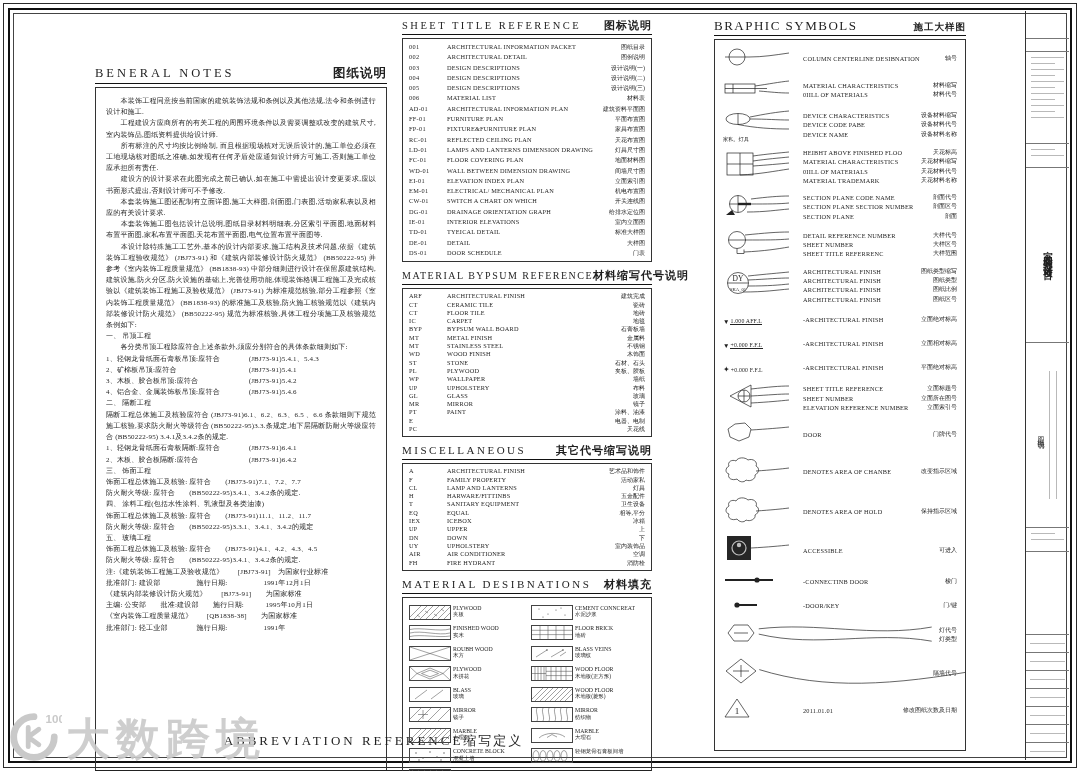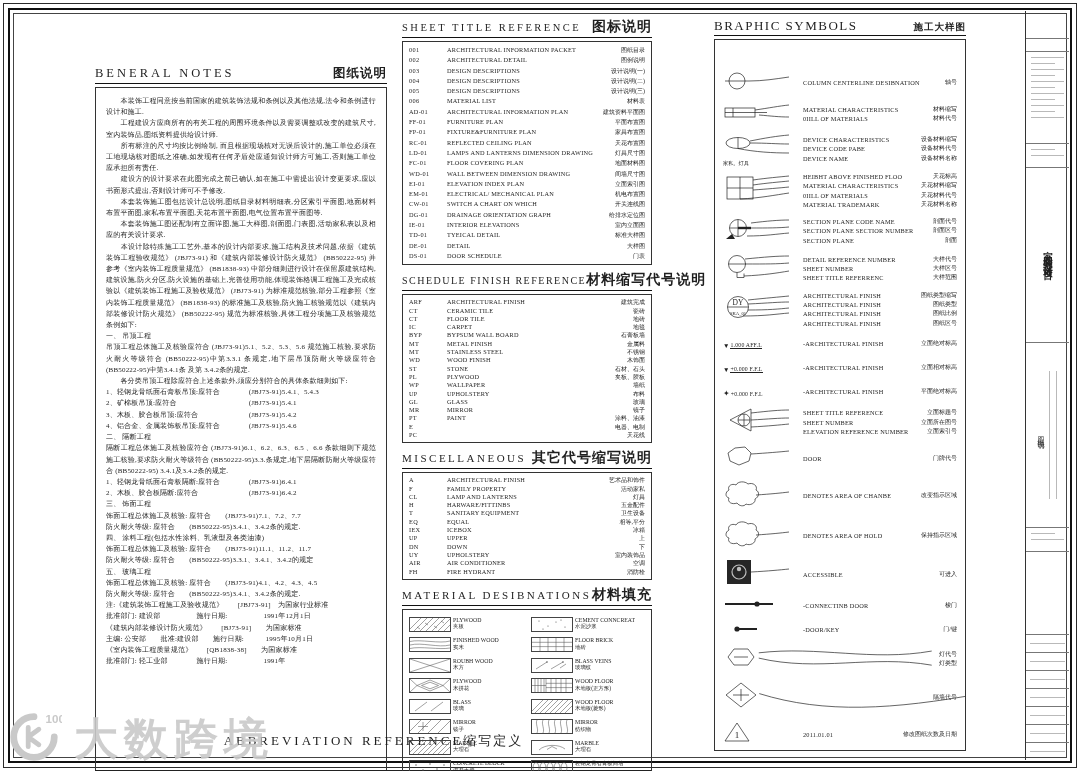--- a/index.html
+++ b/index.html
@@ -9,21 +9,21 @@
   }
   
   .frame-a{position:absolute;inset:3px;border:1px solid #2a2a2a;}
   .frame-b{position:absolute;inset:8px;border:2px solid #111;}
   .frame-c{position:absolute;inset:13px;border:1px solid #444;}
 
   
   .sec-head{display:flex;justify-content:space-between;align-items:baseline;
     border-bottom:1px solid #111;padding-bottom:1px;margin-bottom:3px;}
   .h-en{font-size:11px;letter-spacing:2.5px;white-space:nowrap;}
-  .h-cn{font-size:14px;font-weight:bold;white-space:nowrap;letter-spacing:1px;}
+  .h-cn{font-size:11px;font-weight:bold;white-space:nowrap;letter-spacing:1px;}
   .sec-head.small .h-en{font-size:13px;letter-spacing:1.5px;}
   .sec-head.small .h-cn{font-size:9.5px;}
 
   
   .col1{position:absolute;left:95px;top:18px;width:292px;}
   .gn-box{border:1px solid #333;margin-top:2px;height:694px;padding:8px 10px;
     overflow:hidden;box-sizing:border-box;}
   .para{font-size:7px;line-height:11.2px;text-align:justify;letter-spacing:.2px;}
 
   
@@ -42,21 +42,21 @@
   .des-colL,.des-colR{flex:1;min-width:0;}
   .des-cell{display:flex;margin-bottom:5.5px;}
   .sw{width:40px;height:13px;border:1px solid #444;flex:none;box-sizing:content-box;}
   .sw svg{display:block;width:40px;height:13px;}
   .sw-lab{margin-left:2px;min-width:0;}
   .sw-en{font-size:5.8px;line-height:6.4px;white-space:nowrap;}
   .sw-cn{font-size:5.4px;line-height:6.2px;white-space:nowrap;}
 
   
   .col3{position:absolute;left:714px;top:18px;width:252px;}
-  .gs-box{border:1px solid #333;height:712px;box-sizing:border-box;padding:30px 8px 8px;overflow:hidden;}
+  .gs-box{border:1px solid #333;height:712px;box-sizing:border-box;padding:6px 8px 8px;overflow:hidden;}
   .sym-group{position:relative;display:flex;margin-bottom:6px;}
   .sym-cell{width:80px;flex:none;display:flex;flex-direction:column;justify-content:center;align-items:flex-start;}
   .side-note{font-size:5.2px;color:#222;line-height:6px;}
   .g-rows{flex:1;display:flex;flex-direction:column;justify-content:center;min-width:0;}
   .g-row{display:flex;justify-content:space-between;gap:4px;line-height:9.4px;}
   .g-en{font-size:6.3px;letter-spacing:.2px;white-space:nowrap;overflow:hidden;}
   .g-cn{font-size:6px;white-space:nowrap;}
   .lvl{display:inline-flex;align-items:flex-end;gap:1px;font-size:6px;}
   .tri{font-size:6.5px;line-height:7px;}
   .lvl-t{font-size:5.8px;border-bottom:1px solid #222;letter-spacing:.2px;}
@@ -78,21 +78,21 @@
   .bar.short{margin-right:14px;}
   .tb-vert{display:flex;align-items:center;justify-content:center;}
   .vtext{writing-mode:vertical-rl;text-orientation:upright;font-size:9.5px;letter-spacing:3px;font-weight:bold;}
   .vtext.small{font-size:7px;letter-spacing:2px;font-weight:normal;color:#333;}
   .vbar{width:1px;background:#b9b9b9;height:70%;margin:0 3px;}
   .tb-bottom{margin-top:auto;}
   .tb-mini{height:17px;border-top:1px solid #777;display:flex;align-items:center;}
   .tb-mini .bar{flex:1;margin:0 4px;}
 
   
-  .watermark{position:absolute;left:6px;bottom:2px;display:flex;align-items:center;gap:12px;
+  .watermark{position:absolute;left:6px;bottom:2px;display:flex;align-items:center;gap:4px;
     z-index:30;color:#cccccc;pointer-events:none;}
   .wm-text{font-family:"Liberation Sans","DejaVu Sans",sans-serif;font-size:44px;font-weight:bold;
     letter-spacing:6px;color:#c9c9c9;opacity:.9;}
 </style>
 </head>
 <body>
 
 <div class="frame-a"></div>
 <div class="frame-b"></div>
 <div class="frame-c"></div>
@@ -101,25 +101,24 @@
   <div class="sec-head">
     <span class="h-en">BENERAL NOTES</span>
     <span class="h-cn">图纸说明</span>
   </div>
   <div class="gn-box">
 
   <div class="para">　　本装饰工程同意按当前国家的建筑装饰法规和条例以及其他法规,法令和条例进行设计和施工.</div>
       <div class="para">　　工程建设方应商所有的有关工程的周围环境条件以及需要调整或改变的建筑尺寸,室内装饰品,图纸资料提供给设计师.</div>
       <div class="para">　　所有标注的尺寸均按比例绘制, 而且根据现场核对无误后设计的,施工单位必须在工地现场核对图纸之准确,如发现有任何矛盾处应通知设计师方可施工,否则施工单位应承担所有责任.</div>
       <div class="para">　　建设方的设计要求在此图完成之前已确认,如在施工中需提出设计变更要求,应以书面形式提出,否则设计师可不予修改.</div>
+      <div class="para">　　本套装饰施工图还配制有立面详图,施工大样图,剖面图,门表图,活动家私表以及相应的有关设计要求.</div>
       <div class="para">　　本套装饰施工图包括设计总说明,图纸目录材料明细表,分区索引平面图,地面材料布置平面图,家私布置平面图,天花布置平面图,电气位置布置平面图等.</div>
-      <div class="para">　　本套装饰施工图还配制有立面详图,施工大样图,剖面图,门表图,活动家私表以及相应的有关设计要求.</div>
       <div class="para">　　本设计除特殊施工工艺外,基本的设计内部要求,施工结构及技术问题,依据《建筑装饰工程验收规范》 (JBJ73-91) 和《建筑内部装修设计防火规范》 (BB50222-95) 并参考《室内装饰工程质量规范》 (BB1838-93) 中部分细则进行设计在保留原建筑结构,建筑设施,防火分区,防火设施的基础上,完善使用功能,体现装饰格调工程施工及完成核验以《建筑装饰工程施工及验收规范》 (JBJ73-91) 为标准规范核验,部分工程参照《室内装饰工程质量规范》 (BB1838-93) 的标准施工及核验,防火施工核验规范以《建筑内部装修设计防火规范》 (BB50222-95) 规范为标准核验,具体工程分项施工及核验规范条例如下:</div>
       <div class="para">一、 吊顶工程</div>
-      <div class="para">吊顶工程总体施工及核验应符合 (JBJ73-91)5.1、5.2、5.3、5.6 规范施工核验,要求防火耐火等级符合 (BB50222-95)中第3.3.1 条规定,地下层吊顶防耐火等级应符合 (BB50222-95)中第3.4.1条 及第 3.4.2条的规定.</div>
       <div class="para">　　各分类吊顶工程除应符合上述条款外,须应分别符合的具体条款细则如下:</div>
       <div class="para">1、轻钢龙骨纸面石膏板吊顶:应符合　　　　(JBJ73-91)5.4.1、5.4.3</div>
       <div class="para">2、矿棉板吊顶:应符合　　　　　　　　　　(JBJ73-91)5.4.1</div>
       <div class="para">3、木板、胶合板吊顶:应符合　　　　　　　(JBJ73-91)5.4.2</div>
       <div class="para">4、铝合金、金属装饰板吊顶:应符合　　　　(JBJ73-91)5.4.6</div>
       <div class="para">二、 隔断工程</div>
       <div class="para">隔断工程总体施工及核验应符合 (JBJ73-91)6.1、6.2、6.3、6.5 、6.6 条款细则下规范施工核验,要求防火耐火等级符合 (BB50222-95)3.3.条规定,地下层隔断防耐火等级应符合 (BB50222-95) 3.4.1及3.4.2条的规定.</div>
       <div class="para">1、轻钢龙骨纸面石膏板隔断:应符合　　　　(JBJ73-91)6.4.1</div>
       <div class="para">2、木板、胶合板隔断:应符合　　　　　　　(JBJ73-91)6.4.2</div>
       <div class="para">三、 饰面工程</div>
@@ -279,21 +278,21 @@
       </div>
 
       <div class="row">
         <span class="code">DS-01</span>
         <span class="en">DOOR SCHEDULE</span>
         <span class="cn">门表</span>
       </div>
     </div>
 
   <div class="sec-head">
-    <span class="h-en" style="font-size:10px;letter-spacing:1.5px">SCHEDULE FINISH REFERENCE</span>
+    <span class="h-en" style="font-size:10px;letter-spacing:1.5px">MATERIAL BYPSUM REFERENCE</span>
     <span class="h-cn">材料缩写代号说明</span>
   </div>
   <div class="listbox rows-mf">
 
       <div class="row">
         <span class="code">ARF</span>
         <span class="en">ARCHITECTURAL FINISH</span>
         <span class="cn">建筑完成</span>
       </div>
 

